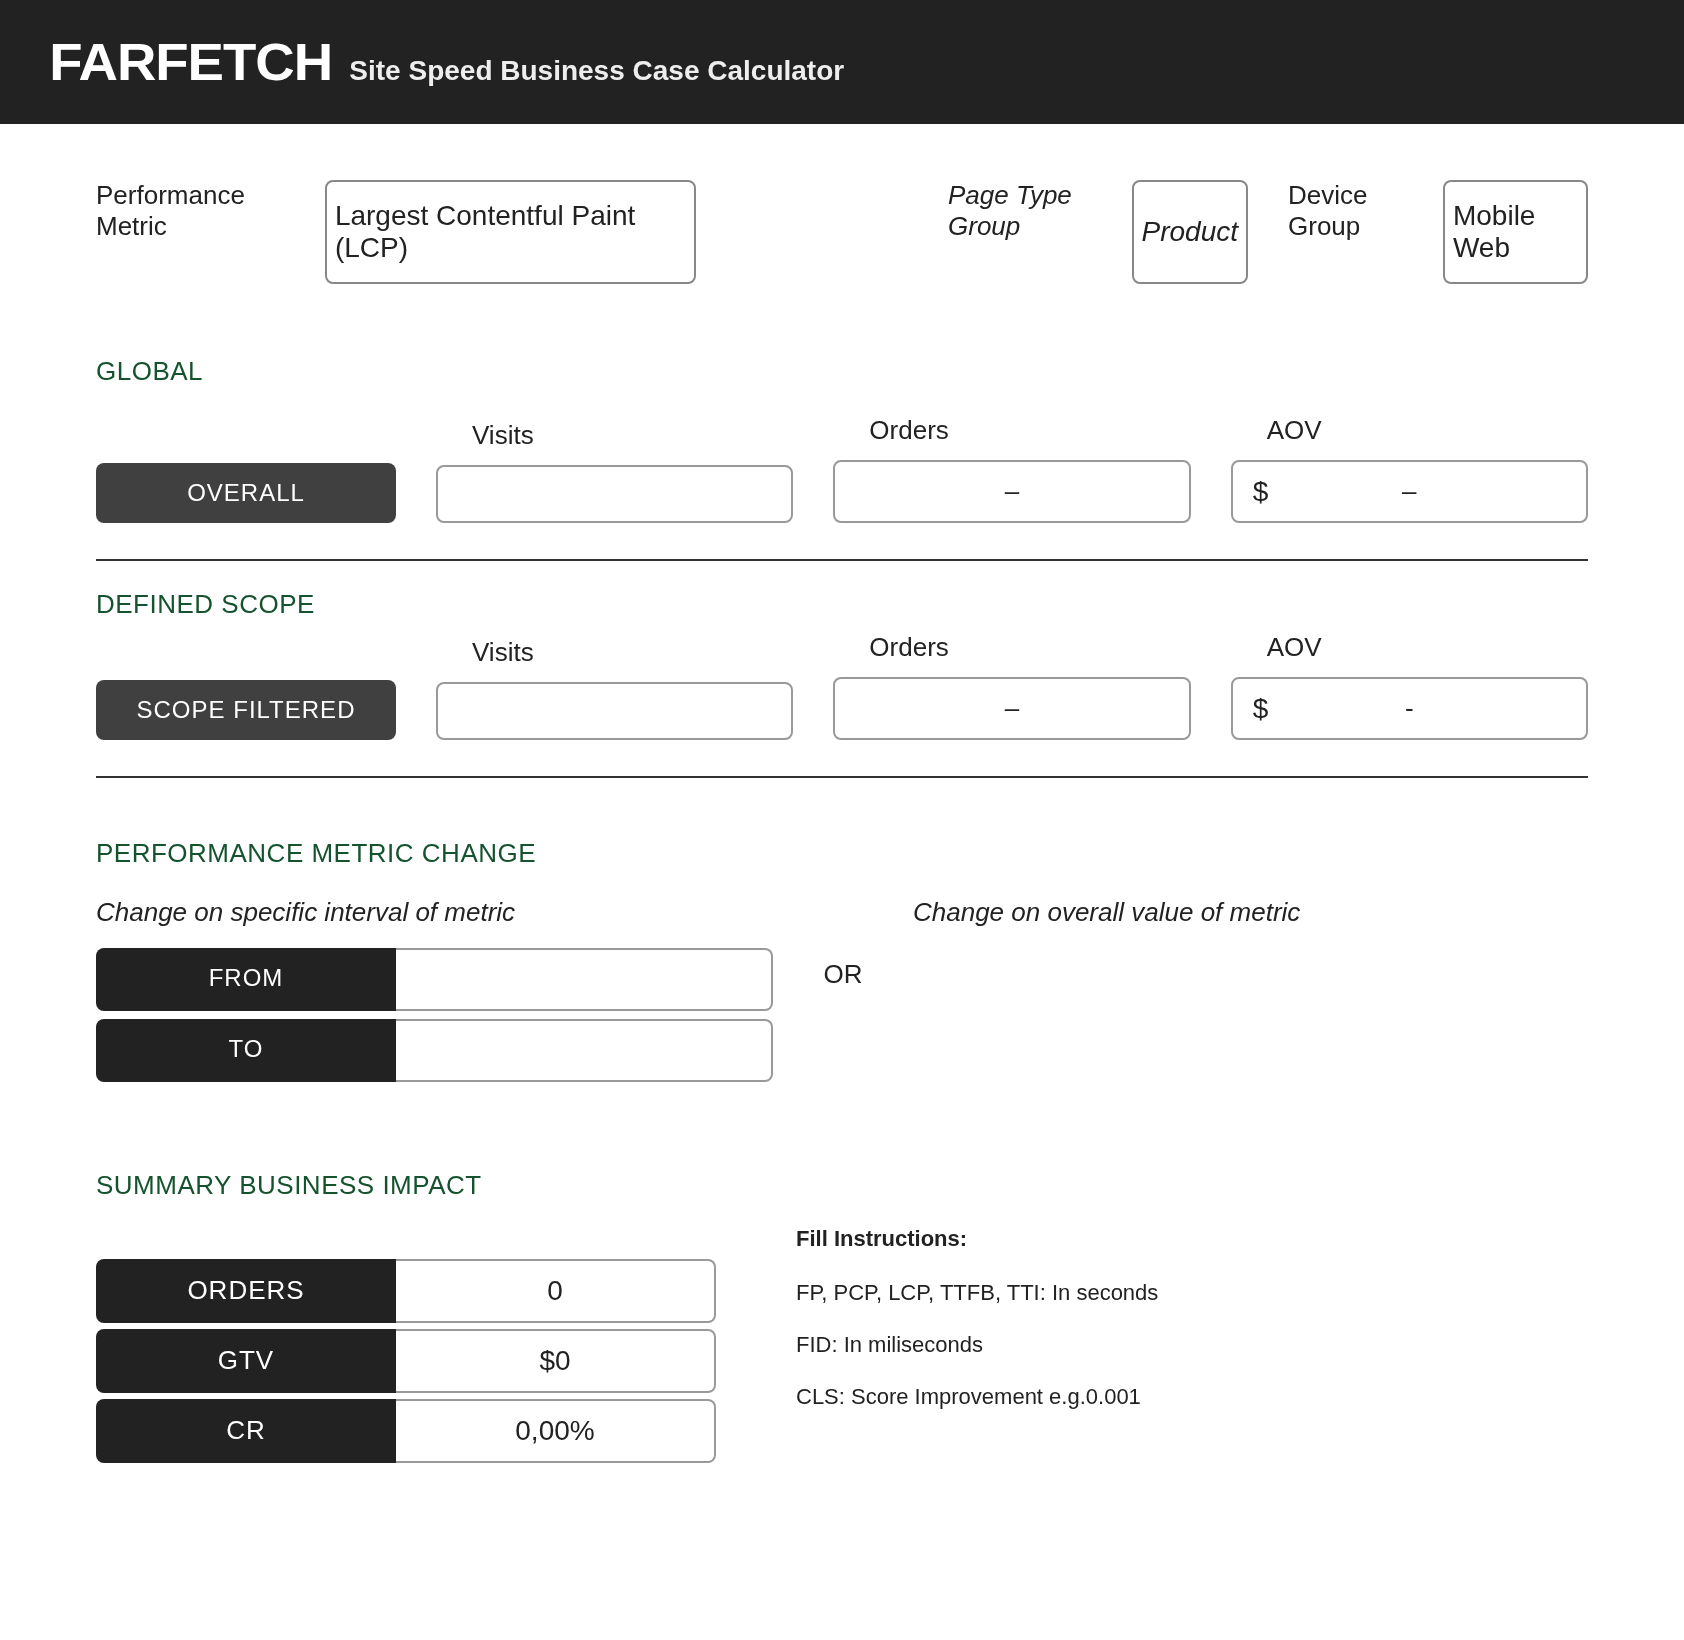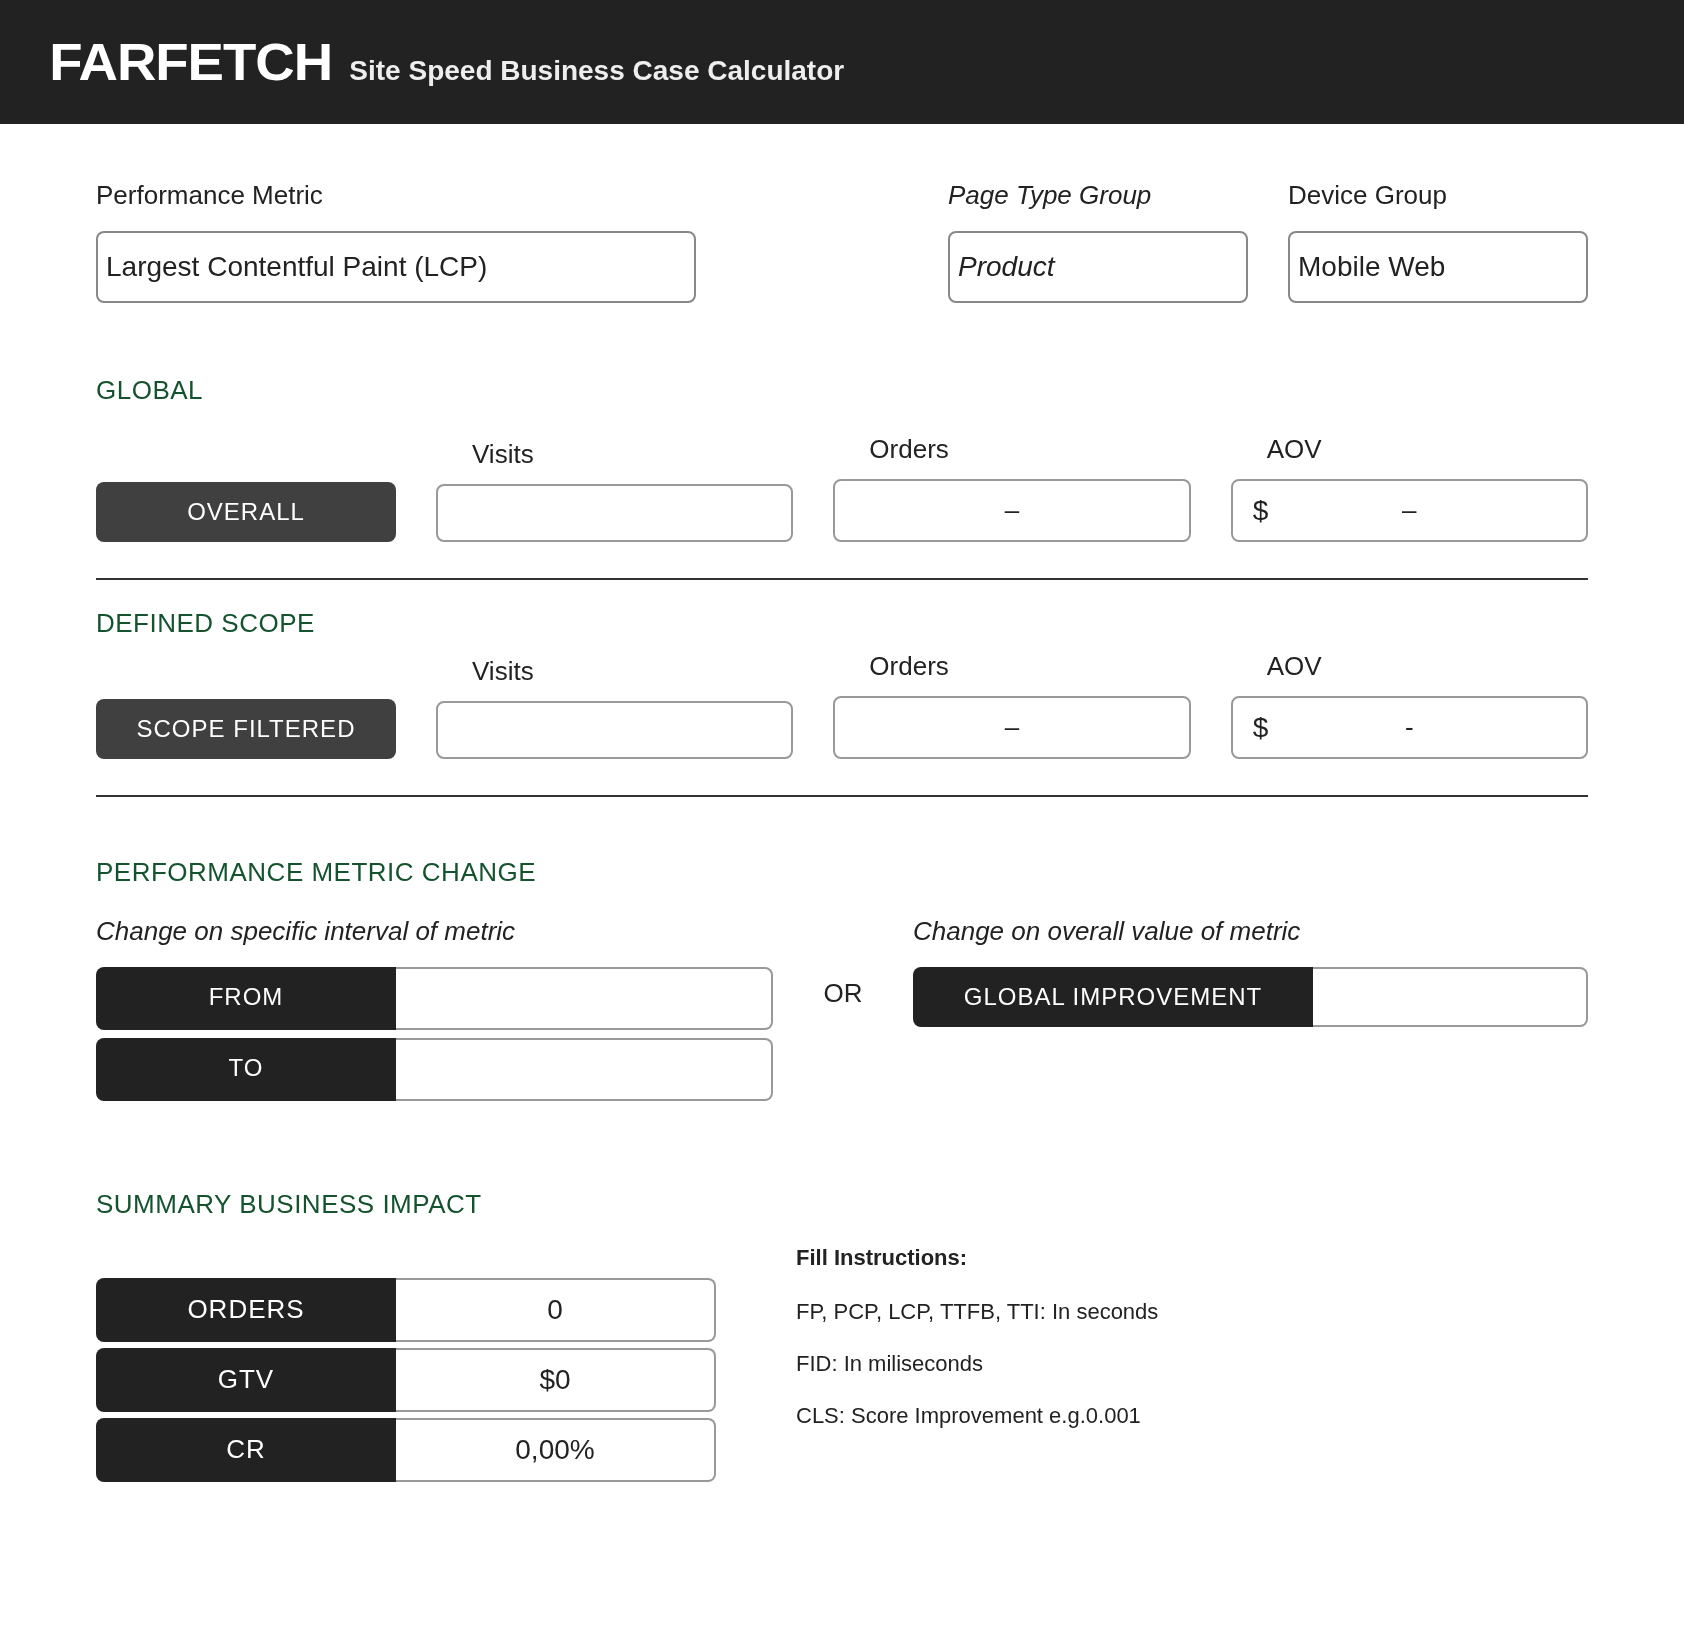--- a/index.html
+++ b/index.html
@@ -34,21 +34,21 @@
   .content {
     padding: 56px 96px 40px 96px;
   }
   .filters-row {
     display: flex;
     gap: 40px;
     margin-bottom: 72px;
   }
   .filter-group {
     display: flex;
-    flex-direction: column;
+    flex-direction: row;
     gap: 20px;
   }
   .filter-label {
     font-size: 26px;
     color: #222;
   }
   .select-box {
     border: 2px solid #888;
     border-radius: 8px;
     padding: 18px 8px;
@@ -314,24 +314,20 @@
           <input class="input-part" value="" style="">
         </div>
         <div class="labeled-input-row">
           <div class="label-part">TO</div>
           <input class="input-part" value="" style="">
         </div>
       </div>
       <div class="or-label">OR</div>
       <div class="change-col">
         <div class="change-col-label">Change on overall value of metric</div>
-        <div class="global-improve-row">
-          <div class="label-part">GLOBAL IMPROVEMENT</div>
-          <input class="input-part" value="" style="">
-        </div>
       </div>
     </div>
   </div>
 
   <div class="summary-section">
     <div class="summary-left">
       <div class="section-heading">SUMMARY BUSINESS IMPACT</div>
       <div style="height:30px;"></div>
       <div class="summary-table">
         <div class="labeled-input-row">

